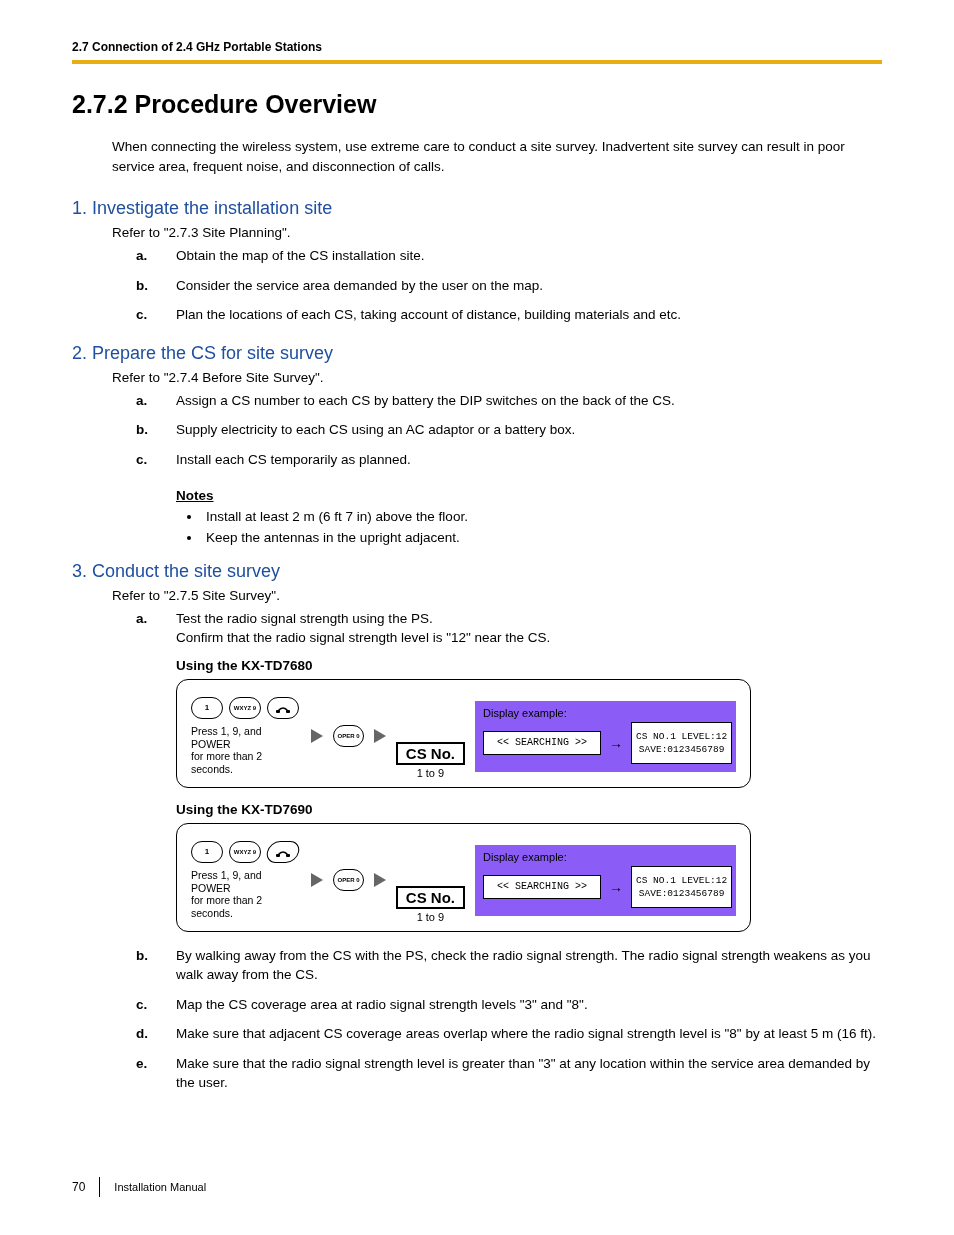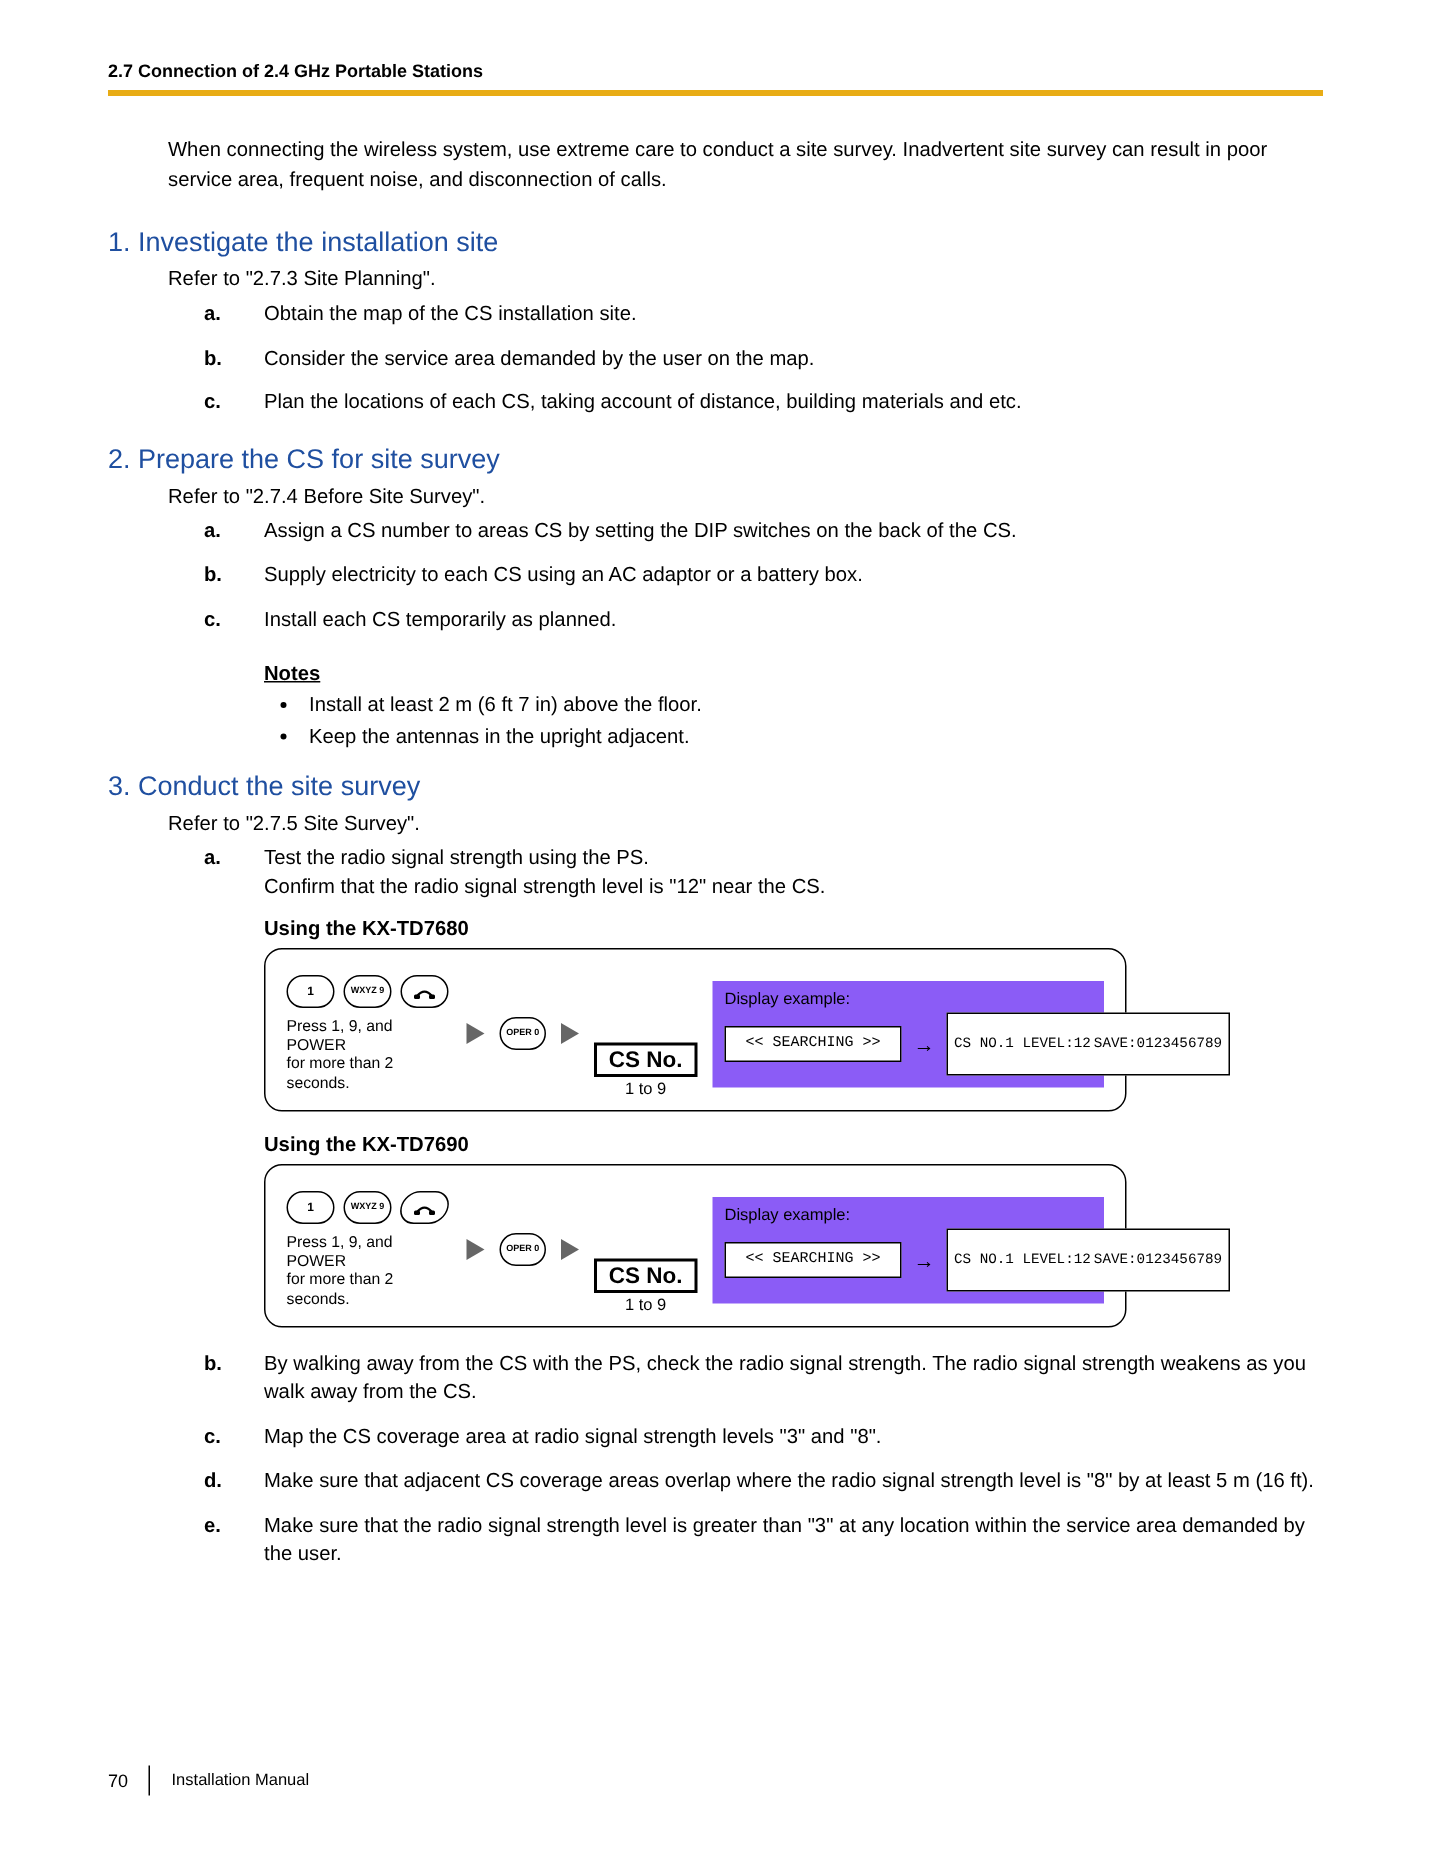--- a/index.html
+++ b/index.html
@@ -167,21 +167,21 @@
     align-items: center;
   }
   .lcd-wide {
     flex: 0 0 108px;
     justify-content: center;
   }
   .lcd-tall {
     flex: 1;
     height: 32px;
     display: flex;
-    flex-direction: row;
+    flex-direction: column;
     justify-content: center;
     gap: 2px;
     font-size: 9.5px;
   }
   .arrow-line {
     font-size: 14px;
     line-height: 1;
   }
 
   .footer {
@@ -203,35 +203,36 @@
   .phone-key svg { display:block; }
 </style>
 </head>
 <body>
 
 <div class="page">
 
   <div class="running-head">2.7 Connection of 2.4 GHz Portable Stations</div>
   <div class="gold-rule"></div>
 
+  <h1 class="section-title">2.7.2    Procedure Overview</h1>
 
   <p class="intro">When connecting the wireless system, use extreme care to conduct a site survey. Inadvertent site survey can result in poor service area, frequent noise, and disconnection of calls.</p>
 
   <h2 class="sub-title">1. Investigate the installation site</h2>
   <p class="refer">Refer to "2.7.3 Site Planning".</p>
   <ol class="alpha">
     <li><span class="marker">a.</span><span>Obtain the map of the CS installation site.</span></li>
     <li><span class="marker">b.</span><span>Consider the service area demanded by the user on the map.</span></li>
     <li><span class="marker">c.</span><span>Plan the locations of each CS, taking account of distance, building materials and etc.</span></li>
   </ol>
 
   <h2 class="sub-title">2. Prepare the CS for site survey</h2>
   <p class="refer">Refer to "2.7.4 Before Site Survey".</p>
   <ol class="alpha">
-    <li><span class="marker">a.</span><span>Assign a CS number to areas CS by setting the DIP switches on the back of the CS.</span></li>
+    <li><span class="marker">a.</span><span>Assign a CS number to each CS by battery the DIP switches on the back of the CS.</span></li>
     <li><span class="marker">b.</span><span>Supply electricity to each CS using an AC adaptor or a battery box.</span></li>
     <li><span class="marker">c.</span><span>Install each CS temporarily as planned.</span></li>
   </ol>
   <div class="notes-head">Notes</div>
   <ul class="bullets">
     <li>Install at least 2 m (6 ft 7 in) above the floor.</li>
     <li>Keep the antennas in the upright adjacent.</li>
   </ul>
 
   <h2 class="sub-title">3. Conduct the site survey</h2>

